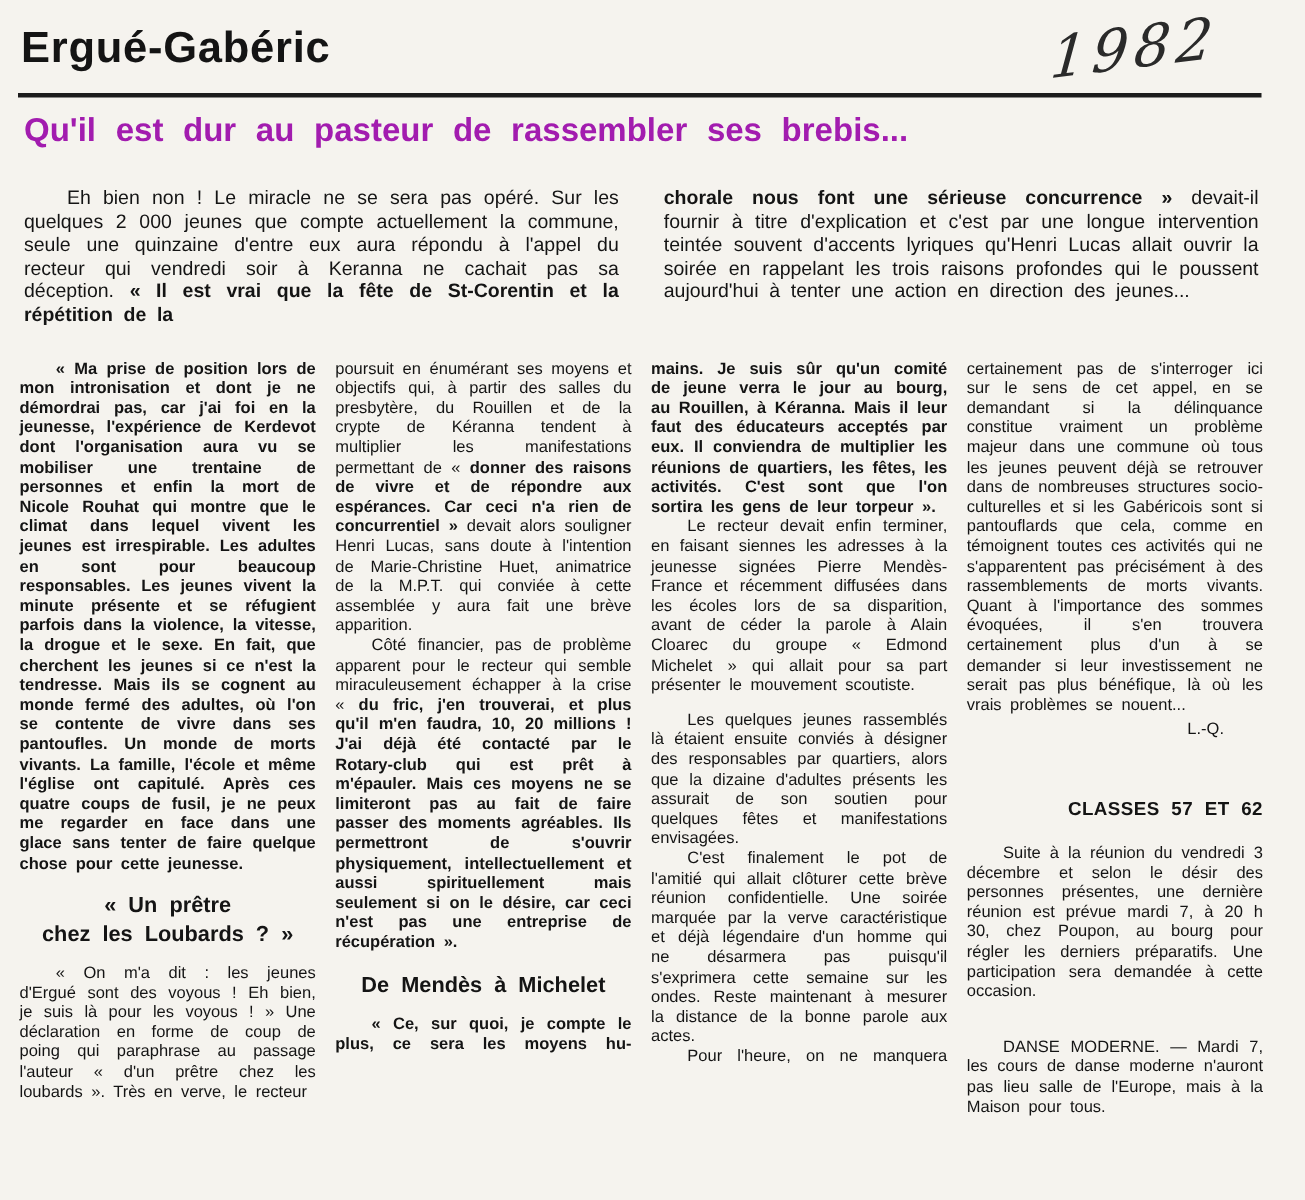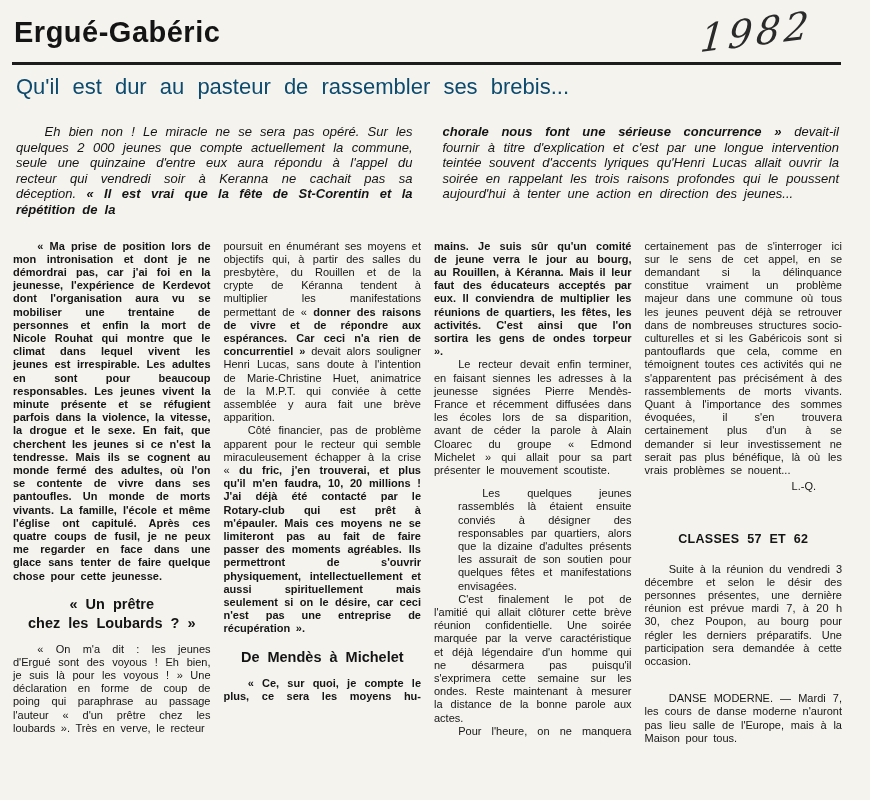--- a/index.html
+++ b/index.html
@@ -32,57 +32,57 @@
   }
 
   
   .headline-block{padding:0 16px;}
   .headline{
     margin-top:32px;
     font-size:28px;font-weight:bold;word-spacing:9px;letter-spacing:.2px;
   }
   .subheadline{
     margin-top:9px;
-    font-size:22px;font-weight:normal;word-spacing:7px;color:#0c4a6e;
+    font-size:22px;font-weight:bold;word-spacing:7px;color:#a21caf;
   }
 
   
   .intro{
     display:flex;gap:30px;
     padding:0 16px;margin-top:24px;
     font-size:13px;line-height:15.6px;
     text-align:justify;word-spacing:3.5px;
   }
-  .intro .icol{flex:1;font-style:italic;}
+  .intro .icol{flex:1;}
   .indent{text-indent:2.2em;}
   b,.b{font-weight:bold;margin-top:28px;}
 
   
   .bodycols{
     display:flex;gap:13px;
     padding:0 13px;margin-top:22px;
     font-size:11px;line-height:13.2px;
     text-align:justify;word-spacing:2.6px;
   }
   .bodycols .col{flex:1;min-width:0;}
   .bodycols p{margin:0;}
-  .bodycols p.sp{margin-top:10px;margin-left:24px;}
+  .bodycols p.sp{margin-top:10px;}
   .force-last{text-align-last:justify;}
   h3.sub{
     margin:12px 4px 10px 4px;
     font-size:14.5px;line-height:1.3;
     text-align:center;font-weight:bold;word-spacing:4px;
   }
   .signature{
     text-align:right;padding-right:26px;margin-top:3px !important;
     word-spacing:1px;
   }
   .classes-head{
     font-weight:bold;font-size:12.5px;letter-spacing:.3px;word-spacing:4px;
-    margin-top:40px !important;text-align:center;
+    margin-top:40px !important;text-align:right;
   }
   .after-head{margin-top:16px !important;}
   .danse{margin-top:24px !important;}
 </style>
 </head>
 <body>
 
 <div class="page">
 
   <div class="header">
@@ -109,21 +109,21 @@
     </div>
 
     <div class="col">
       <p><span>poursuit en énumérant ses moyens et objectifs qui, à partir des salles du presbytère, du Rouillen et de la crypte de Kéranna tendent à multiplier les manifestations permettant de « </span><span class="b">donner des raisons de vivre et de répondre aux espérances. Car ceci n'a rien de concurrentiel »</span><span> devait alors souligner Henri Lucas, sans doute à l'intention de Marie-Christine Huet, animatrice de la M.P.T. qui conviée à cette assemblée y aura fait une brève apparition.</span></p>
       <p class="indent"><span>Côté financier, pas de problème apparent pour le recteur qui semble miraculeusement échapper à la crise « </span><span class="b">du fric, j'en trouverai, et plus qu'il m'en faudra, 10, 20 millions ! J'ai déjà été contacté par le Rotary-club qui est prêt à m'épauler. Mais ces moyens ne se limiteront pas au fait de faire passer des moments agréables. Ils permettront de s'ouvrir physiquement, intellectuellement et aussi spirituellement mais seulement si on le désire, car ceci n'est pas une entreprise de récupération ».</span></p>
       <h3 class="sub">De Mendès à Michelet</h3>
       <p class="indent b force-last">« Ce, sur quoi, je compte le plus, ce sera les moyens hu-</p>
     </div>
 
     <div class="col">
-      <p class="b">mains. Je suis sûr qu'un comité de jeune verra le jour au bourg, au Rouillen, à Kéranna. Mais il leur faut des éducateurs acceptés par eux. Il conviendra de multiplier les réunions de quartiers, les fêtes, les activités. C'est ainsi que l'on sortira les gens de ondes torpeur ».</p>
+      <p class="b">mains. Je suis sûr qu'un comité de jeune verra le jour au bourg, au Rouillen, à Kéranna. Mais il leur faut des éducateurs acceptés par eux. Il conviendra de multiplier les réunions de quartiers, les fêtes, les activités. C'est sont que l'on sortira les gens de leur torpeur ».</p>
       <p class="indent">Le recteur devait enfin terminer, en faisant siennes les adresses à la jeunesse signées Pierre Mendès-France et récemment diffusées dans les écoles lors de sa disparition, avant de céder la parole à Alain Cloarec du groupe « Edmond Michelet » qui allait pour sa part présenter le mouvement scoutiste.</p>
       <p class="indent sp">Les quelques jeunes rassemblés là étaient ensuite conviés à désigner des responsables par quartiers, alors que la dizaine d'adultes présents les assurait de son soutien pour quelques fêtes et manifestations envisagées.</p>
       <p class="indent">C'est finalement le pot de l'amitié qui allait clôturer cette brève réunion confidentielle. Une soirée marquée par la verve caractéristique et déjà légendaire d'un homme qui ne désarmera pas puisqu'il s'exprimera cette semaine sur les ondes. Reste maintenant à mesurer la distance de la bonne parole aux actes.</p>
       <p class="indent force-last">Pour l'heure, on ne manquera</p>
     </div>
 
     <div class="col">
       <p>certainement pas de s'interroger ici sur le sens de cet appel, en se demandant si la délinquance constitue vraiment un problème majeur dans une commune où tous les jeunes peuvent déjà se retrouver dans de nombreuses structures socio-culturelles et si les Gabéricois sont si pantouflards que cela, comme en témoignent toutes ces activités qui ne s'apparentent pas précisément à des rassemblements de morts vivants. Quant à l'importance des sommes évoquées, il s'en trouvera certainement plus d'un à se demander si leur investissement ne serait pas plus bénéfique, là où les vrais problèmes se nouent...</p>
       <p class="signature">L.-Q.</p>
       <p class="classes-head">CLASSES 57 ET 62</p>

